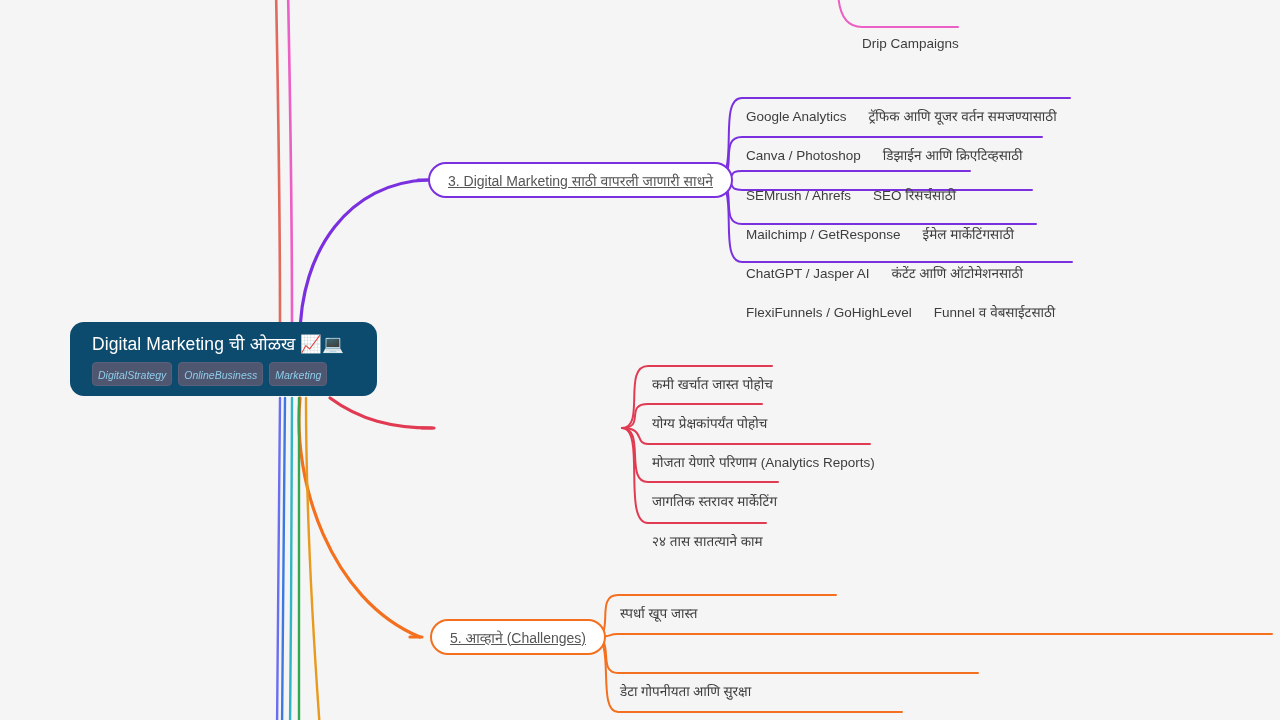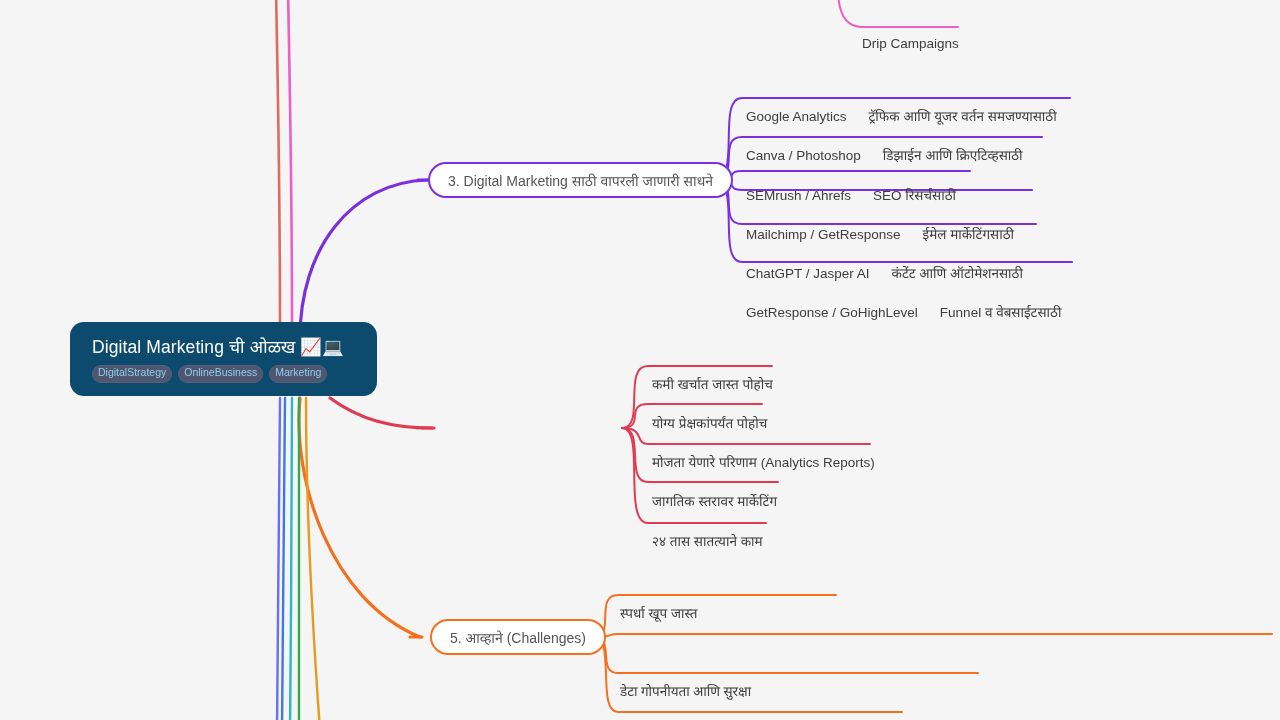--- a/index.html
+++ b/index.html
@@ -43,42 +43,44 @@
     line-height: 22px;
     white-space: nowrap;
     letter-spacing: 0.1px;
   }
   .root-tags { display: flex; gap: 6px; }
   .tag {
     background: #4e5670;
     color: #8ecdea;
     font-size: 10.5px;
     line-height: 13px;
-    padding: 0 5px 3px 5px;
-    border-radius: 9px;
+    padding: 6px 5px 3px 5px;
+    border-radius: 4px;
     white-space: nowrap;
     border: 1px solid #5a6party;
     border: 1px solid #59617a;
+    font-style: italic;
   }
 
   
   .branch-node {
     position: absolute;
     background: #ffffff;
     border: 2.5px solid #7b30e0;
     border-radius: 999px;
     height: 36px;
     display: flex;
     align-items: center;
     justify-content: center;
     padding: 0 18px;
     white-space: nowrap;
     font-size: 14px;
     color: #555555;
     z-index: 4;
+    text-decoration: underline;
   }
 
   
   .leaf {
     position: absolute;
     white-space: nowrap;
     z-index: 3;
     display: flex;
     align-items: baseline;
     font-size: 13.5px;
@@ -169,21 +171,21 @@
   </div>
   <div class="leaf" style="left:746px; top:197px;">
     <span class="lbl">Mailchimp / GetResponse</span>
     <span class="desc">ईमेल मार्केटिंगसाठी</span>
   </div>
   <div class="leaf" style="left:746px; top:236px;">
     <span class="lbl">ChatGPT / Jasper AI</span>
     <span class="desc">कंटेंट आणि ऑटोमेशनसाठी</span>
   </div>
   <div class="leaf" style="left:746px; top:275px;">
-    <span class="lbl">GetResponse / GoHighLevel</span>
+    <span class="lbl">FlexiFunnels / GoHighLevel</span>
     <span class="desc">Funnel व वेबसाईटसाठी</span>
   </div>
 
 
   <div class="leaf leaf-solo" style="left:652px; top:347px;">
     <span>कमी खर्चात जास्त पोहोच</span>
   </div>
   <div class="leaf leaf-solo" style="left:652px; top:386px;">
     <span>योग्य प्रेक्षकांपर्यंत पोहोच</span>
   </div>

